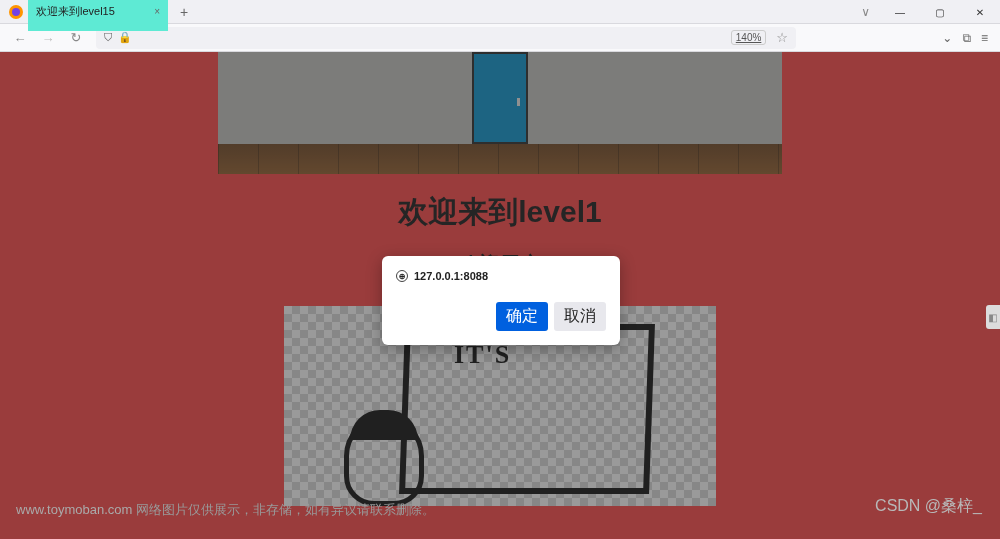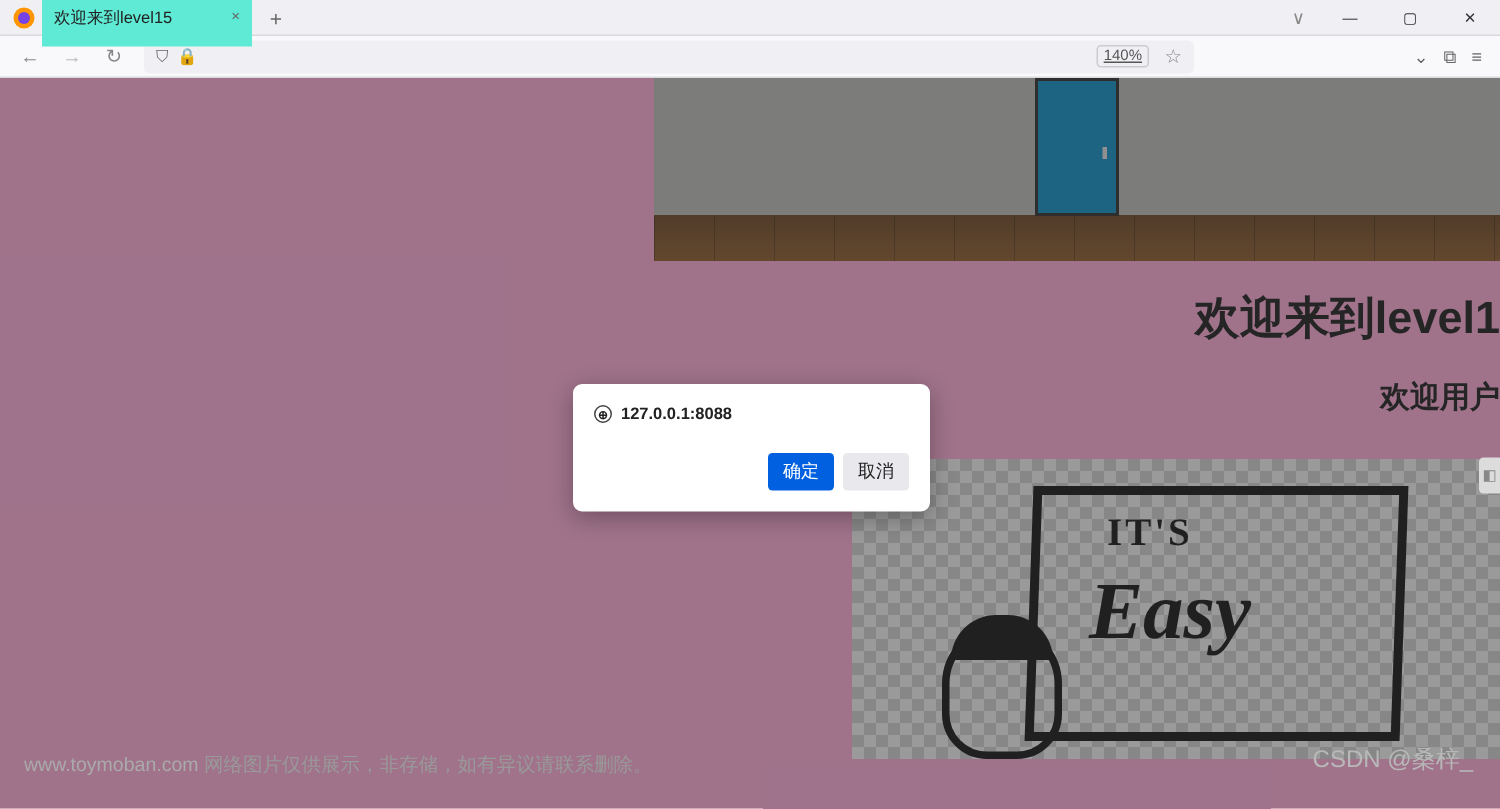--- a/index.html
+++ b/index.html
@@ -24,21 +24,21 @@
     .url-bar { flex: 1; display: flex; align-items: center; background: #f0f0f4; border-radius: 4px; height: 22px; padding: 0 8px; gap: 6px; font-size: 11px; max-width: 700px; }
     .shield-icon, .lock-icon { color: #666; font-size: 11px; }
     .url-text { color: #777; }
     .url-host { color: #222; }
     .right-icons { display: flex; align-items: center; gap: 10px; margin-left: auto; }
     .zoom-badge { border: 1px solid #ccc; border-radius: 3px; padding: 1px 4px; font-size: 10px; color: #555; text-decoration: underline; }
     .star-icon { color: #888; font-size: 13px; }
     .pocket-icon, .ext-icon, .menu-icon { color: #666; font-size: 12px; }
 
     
-    .page { position: relative; background: #f9a8d4; height: calc(539px - 52px); display: flex; flex-direction: column; align-items: flex-end; overflow: hidden; }
+    .page { position: relative; background: #ef4444; height: calc(539px - 52px); display: flex; flex-direction: column; align-items: center; overflow: hidden; }
     .room-img { width: 564px; height: 122px; position: relative; background: linear-gradient(to bottom, #b8b8b4 0%, #b8b8b4 75%, #6b4423 75%, #8b5a2b 100%); overflow: hidden; }
     .door { position: absolute; left: 50%; top: 0; transform: translateX(-50%); width: 56px; height: 92px; background: #0b8cc4; border: 2px solid #2a2a2a; }
     .door::after { content: ''; position: absolute; right: 6px; top: 44px; width: 3px; height: 8px; background: #ddd; }
     .floor-lines { position: absolute; bottom: 0; left: 0; right: 0; height: 25%; background-image: repeating-linear-gradient(90deg, rgba(0,0,0,0.25) 0 1px, transparent 1px 40px); }
 
     .h1 { font-size: 30px; font-weight: bold; color: #1a1a1a; margin-top: 18px; }
     .h2 { font-size: 20px; font-weight: bold; color: #1a1a1a; margin-top: 18px; }
 
     
     .easy-box { margin-top: 28px; width: 432px; height: 200px; position: relative; 
@@ -60,21 +60,21 @@
 
     
     .overlay { position: absolute; inset: 0; background: rgba(50,50,50,0.45); z-index: 50; }
 
     
     .dialog { position: absolute; left: 382px; top: 256px; width: 238px; background: #fff; border-radius: 6px; box-shadow: 0 4px 16px rgba(0,0,0,0.3); z-index: 60; padding: 14px; }
     .dialog-head { display: flex; align-items: center; gap: 6px; font-size: 11px; font-weight: bold; color: #222; }
     .dialog-globe { border: 1px solid #444; border-radius: 50%; width: 12px; height: 12px; display: inline-flex; align-items: center; justify-content: center; font-size: 8px; }
     .dialog-msg { font-size: 11px; color: #222; margin-top: 10px; }
     .dialog-btns { display: flex; justify-content: flex-end; gap: 6px; margin-top: 20px; }
-    .btn { border: none; border-radius: 3px; padding: 4px 10px; font-size: 12px; cursor: pointer; }
+    .btn { border: none; border-radius: 3px; padding: 4px 10px; font-size: 16px; cursor: pointer; }
     .btn-primary { background: #0060df; color: #fff; }
     .btn-secondary { background: #e8e8ed; color: #222; }
 
     
     .footer { position: absolute; bottom: 20px; left: 16px; font-size: 13px; color: #999; z-index: 70; }
     .footer .domain { color: #aaa; }
     .credit { position: absolute; bottom: 22px; right: 18px; font-size: 16px; color: #b8b8b8; z-index: 70; }
     .side-badge { position: absolute; right: 0; top: 52%; width: 14px; height: 24px; background: #dcdcdc; border-radius: 3px 0 0 3px; z-index: 55; display:flex; align-items:center; justify-content:center; font-size:10px; color:#888;}
   </style>
 </head>
@@ -121,21 +121,20 @@
 <div class="page">
   <div class="room-img">
     <div class="door"></div>
     <div class="floor-lines"></div>
   </div>
   <div class="h1">欢迎来到level1</div>
   <div class="h2">欢迎用户</div>
   <div class="easy-box">
     <div class="panel-frame"></div>
     <div class="its-text">IT'S</div>
-    <div class="easy-text">Easy</div>
     <div class="face">
       <div class="face-head"></div>
       <div class="face-hair"></div>
     </div>
   </div>
 
   <div class="overlay"></div>
   <div class="side-badge">◧</div>
 </div>
 

